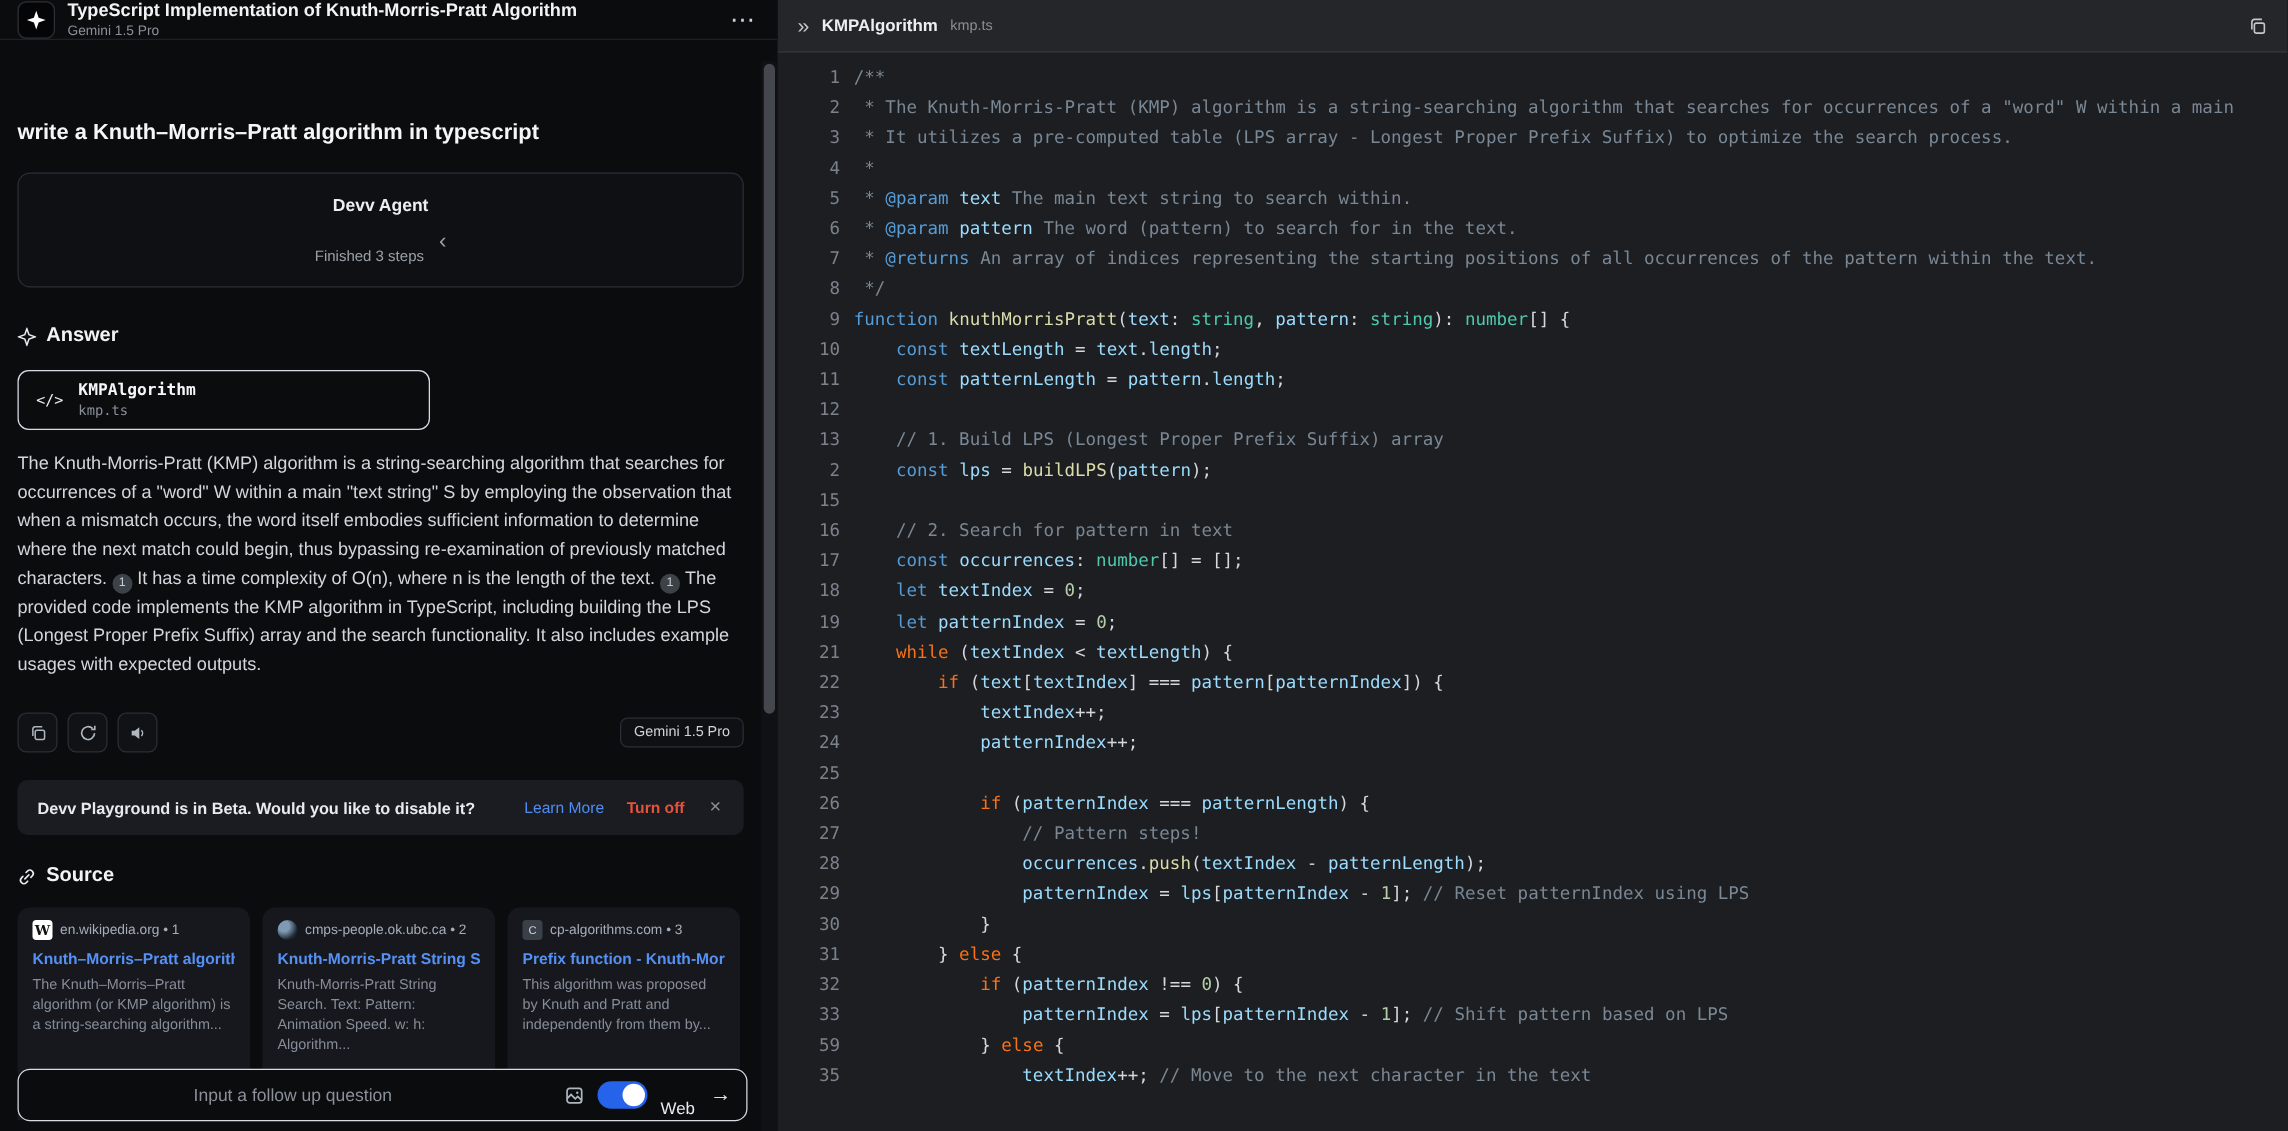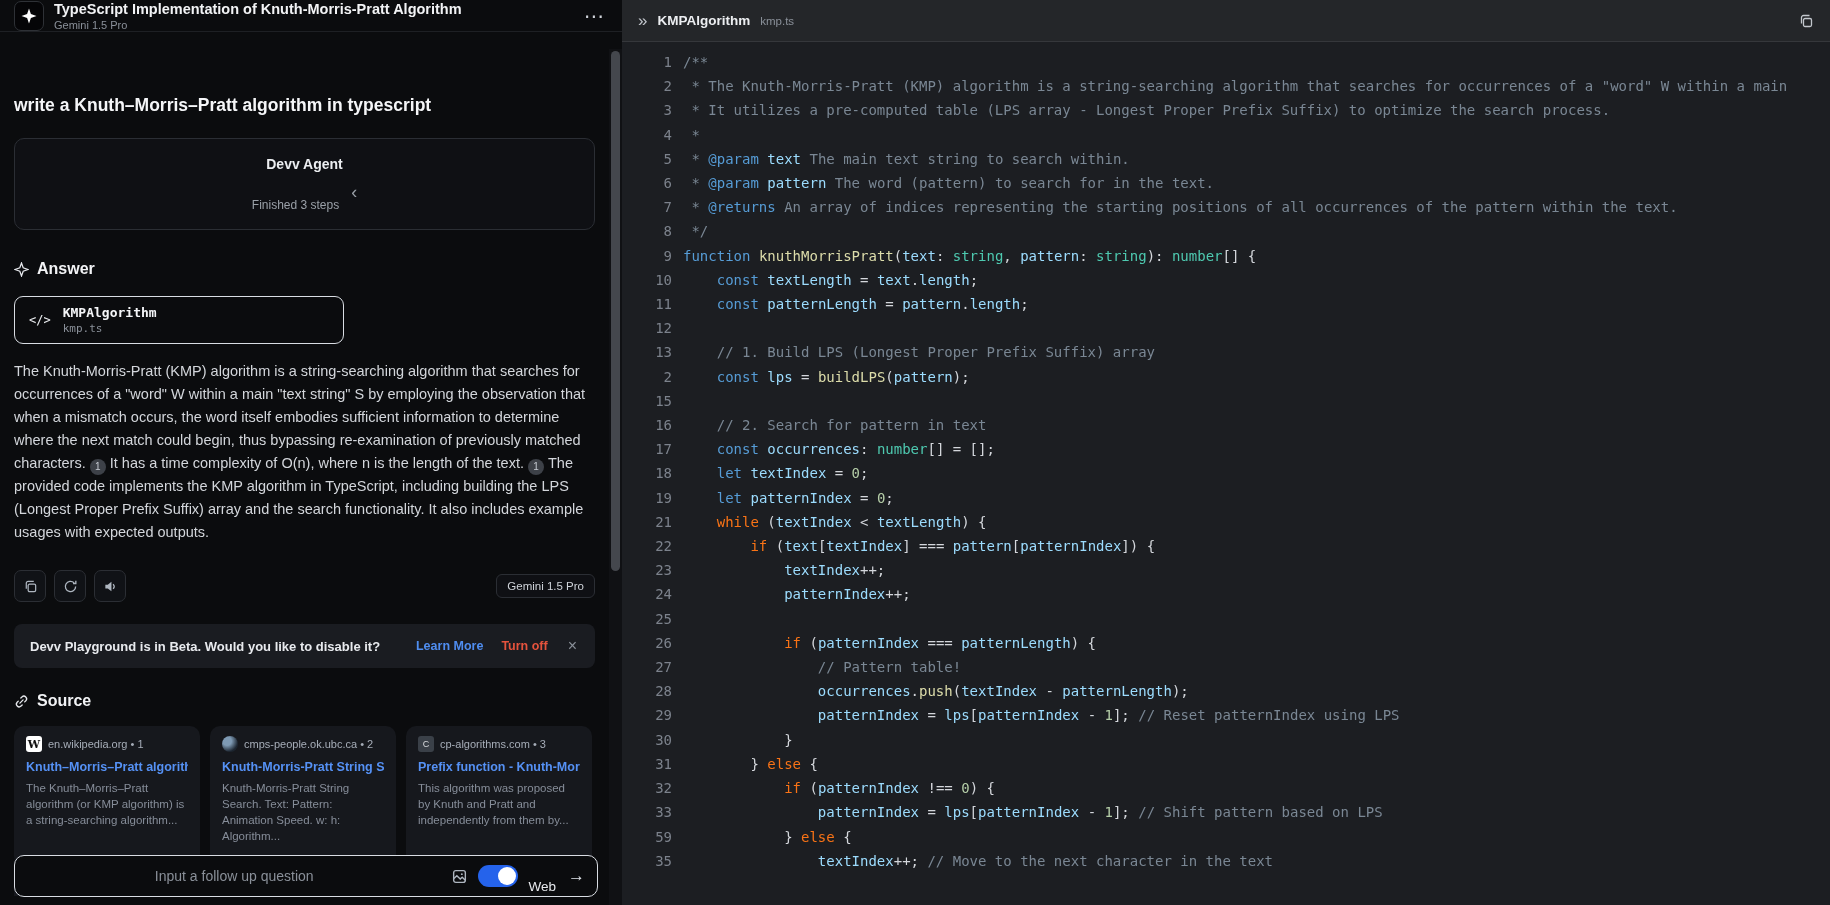--- a/index.html
+++ b/index.html
@@ -70,21 +70,21 @@
   .model-badge {
     margin-left:auto; border:1px solid #2b2e34; border-radius:6px; padding:5px 10px;
     font-size:11.5px; color:#cfd3d9; background:#0f1014;
   }
 
   .beta-banner {
     margin-top:22px; background:#1a1c21; border-radius:8px; padding:13px 16px;
     display:flex; align-items:center; gap:18px;
   }
   .beta-text { font-size:13px; font-weight:bold; color:#e8eaee; flex:1; }
-  .learn-more { font-size:12.5px; font-weight:bold; color:#4f8df0; cursor:pointer; white-space:nowrap; }
+  .learn-more { font-size:12.5px; font-weight:normal; color:#4f8df0; cursor:pointer; white-space:nowrap; }
   .turn-off { font-size:12.5px; font-weight:bold; color:#e5533d; cursor:pointer; white-space:nowrap; }
   .banner-close { font-size:16px; color:#8a9099; cursor:pointer; padding:0 2px; }
 
   .source-heading { margin-top:24px; display:flex; align-items:center; gap:8px; }
   .source-heading .hd { font-size:16px; font-weight:bold; color:#f2f3f5; }
 
   .source-cards { margin-top:16px; display:flex; gap:10px; }
   .source-card {
     width:186px; height:140px; background:#16181d; border-radius:10px; padding:10px 12px;
     overflow:hidden; cursor:pointer; flex:none;
@@ -344,21 +344,21 @@
         <div class="code-line"><span class="ln">16</span><span class="lc"><span class="tk-o">    </span><span class="tk-c">// 2. Search for pattern in text</span></span></div>
         <div class="code-line"><span class="ln">17</span><span class="lc"><span class="tk-o">    </span><span class="tk-k">const</span><span class="tk-o"> </span><span class="tk-v">occurrences</span><span class="tk-o">: </span><span class="tk-t">number</span><span class="tk-o">[] = [];</span></span></div>
         <div class="code-line"><span class="ln">18</span><span class="lc"><span class="tk-o">    </span><span class="tk-k">let</span><span class="tk-o"> </span><span class="tk-v">textIndex</span><span class="tk-o"> = </span><span class="tk-n">0</span><span class="tk-o">;</span></span></div>
         <div class="code-line"><span class="ln">19</span><span class="lc"><span class="tk-o">    </span><span class="tk-k">let</span><span class="tk-o"> </span><span class="tk-v">patternIndex</span><span class="tk-o"> = </span><span class="tk-n">0</span><span class="tk-o">;</span></span></div>
         <div class="code-line"><span class="ln">21</span><span class="lc"><span class="tk-o">    </span><span class="tk-ctl">while</span><span class="tk-o"> (</span><span class="tk-v">textIndex</span><span class="tk-o"> &lt; </span><span class="tk-v">textLength</span><span class="tk-o">) {</span></span></div>
         <div class="code-line"><span class="ln">22</span><span class="lc"><span class="tk-o">        </span><span class="tk-ctl">if</span><span class="tk-o"> (</span><span class="tk-v">text</span><span class="tk-o">[</span><span class="tk-v">textIndex</span><span class="tk-o">] === </span><span class="tk-v">pattern</span><span class="tk-o">[</span><span class="tk-v">patternIndex</span><span class="tk-o">]) {</span></span></div>
         <div class="code-line"><span class="ln">23</span><span class="lc"><span class="tk-o">            </span><span class="tk-v">textIndex</span><span class="tk-o">++;</span></span></div>
         <div class="code-line"><span class="ln">24</span><span class="lc"><span class="tk-o">            </span><span class="tk-v">patternIndex</span><span class="tk-o">++;</span></span></div>
         <div class="code-line"><span class="ln">25</span><span class="lc"></span></div>
         <div class="code-line"><span class="ln">26</span><span class="lc"><span class="tk-o">            </span><span class="tk-ctl">if</span><span class="tk-o"> (</span><span class="tk-v">patternIndex</span><span class="tk-o"> === </span><span class="tk-v">patternLength</span><span class="tk-o">) {</span></span></div>
-        <div class="code-line"><span class="ln">27</span><span class="lc"><span class="tk-o">                </span><span class="tk-c">// Pattern table!</span></span></div>
+        <div class="code-line"><span class="ln">27</span><span class="lc"><span class="tk-o">                </span><span class="tk-c">// Pattern steps!</span></span></div>
         <div class="code-line"><span class="ln">28</span><span class="lc"><span class="tk-o">                </span><span class="tk-v">occurrences</span><span class="tk-o">.</span><span class="tk-f">push</span><span class="tk-o">(</span><span class="tk-v">textIndex</span><span class="tk-o"> - </span><span class="tk-v">patternLength</span><span class="tk-o">);</span></span></div>
         <div class="code-line"><span class="ln">29</span><span class="lc"><span class="tk-o">                </span><span class="tk-v">patternIndex</span><span class="tk-o"> = </span><span class="tk-v">lps</span><span class="tk-o">[</span><span class="tk-v">patternIndex</span><span class="tk-o"> - </span><span class="tk-n">1</span><span class="tk-o">]; </span><span class="tk-c">// Reset patternIndex using LPS</span></span></div>
         <div class="code-line"><span class="ln">30</span><span class="lc"><span class="tk-o">            }</span></span></div>
         <div class="code-line"><span class="ln">31</span><span class="lc"><span class="tk-o">        } </span><span class="tk-ctl">else</span><span class="tk-o"> {</span></span></div>
         <div class="code-line"><span class="ln">32</span><span class="lc"><span class="tk-o">            </span><span class="tk-ctl">if</span><span class="tk-o"> (</span><span class="tk-v">patternIndex</span><span class="tk-o"> !== </span><span class="tk-n">0</span><span class="tk-o">) {</span></span></div>
         <div class="code-line"><span class="ln">33</span><span class="lc"><span class="tk-o">                </span><span class="tk-v">patternIndex</span><span class="tk-o"> = </span><span class="tk-v">lps</span><span class="tk-o">[</span><span class="tk-v">patternIndex</span><span class="tk-o"> - </span><span class="tk-n">1</span><span class="tk-o">]; </span><span class="tk-c">// Shift pattern based on LPS</span></span></div>
         <div class="code-line"><span class="ln">59</span><span class="lc"><span class="tk-o">            } </span><span class="tk-ctl">else</span><span class="tk-o"> {</span></span></div>
         <div class="code-line"><span class="ln">35</span><span class="lc"><span class="tk-o">                </span><span class="tk-v">textIndex</span><span class="tk-o">++; </span><span class="tk-c">// Move to the next character in the text</span></span></div>
       </div>
   </div>

